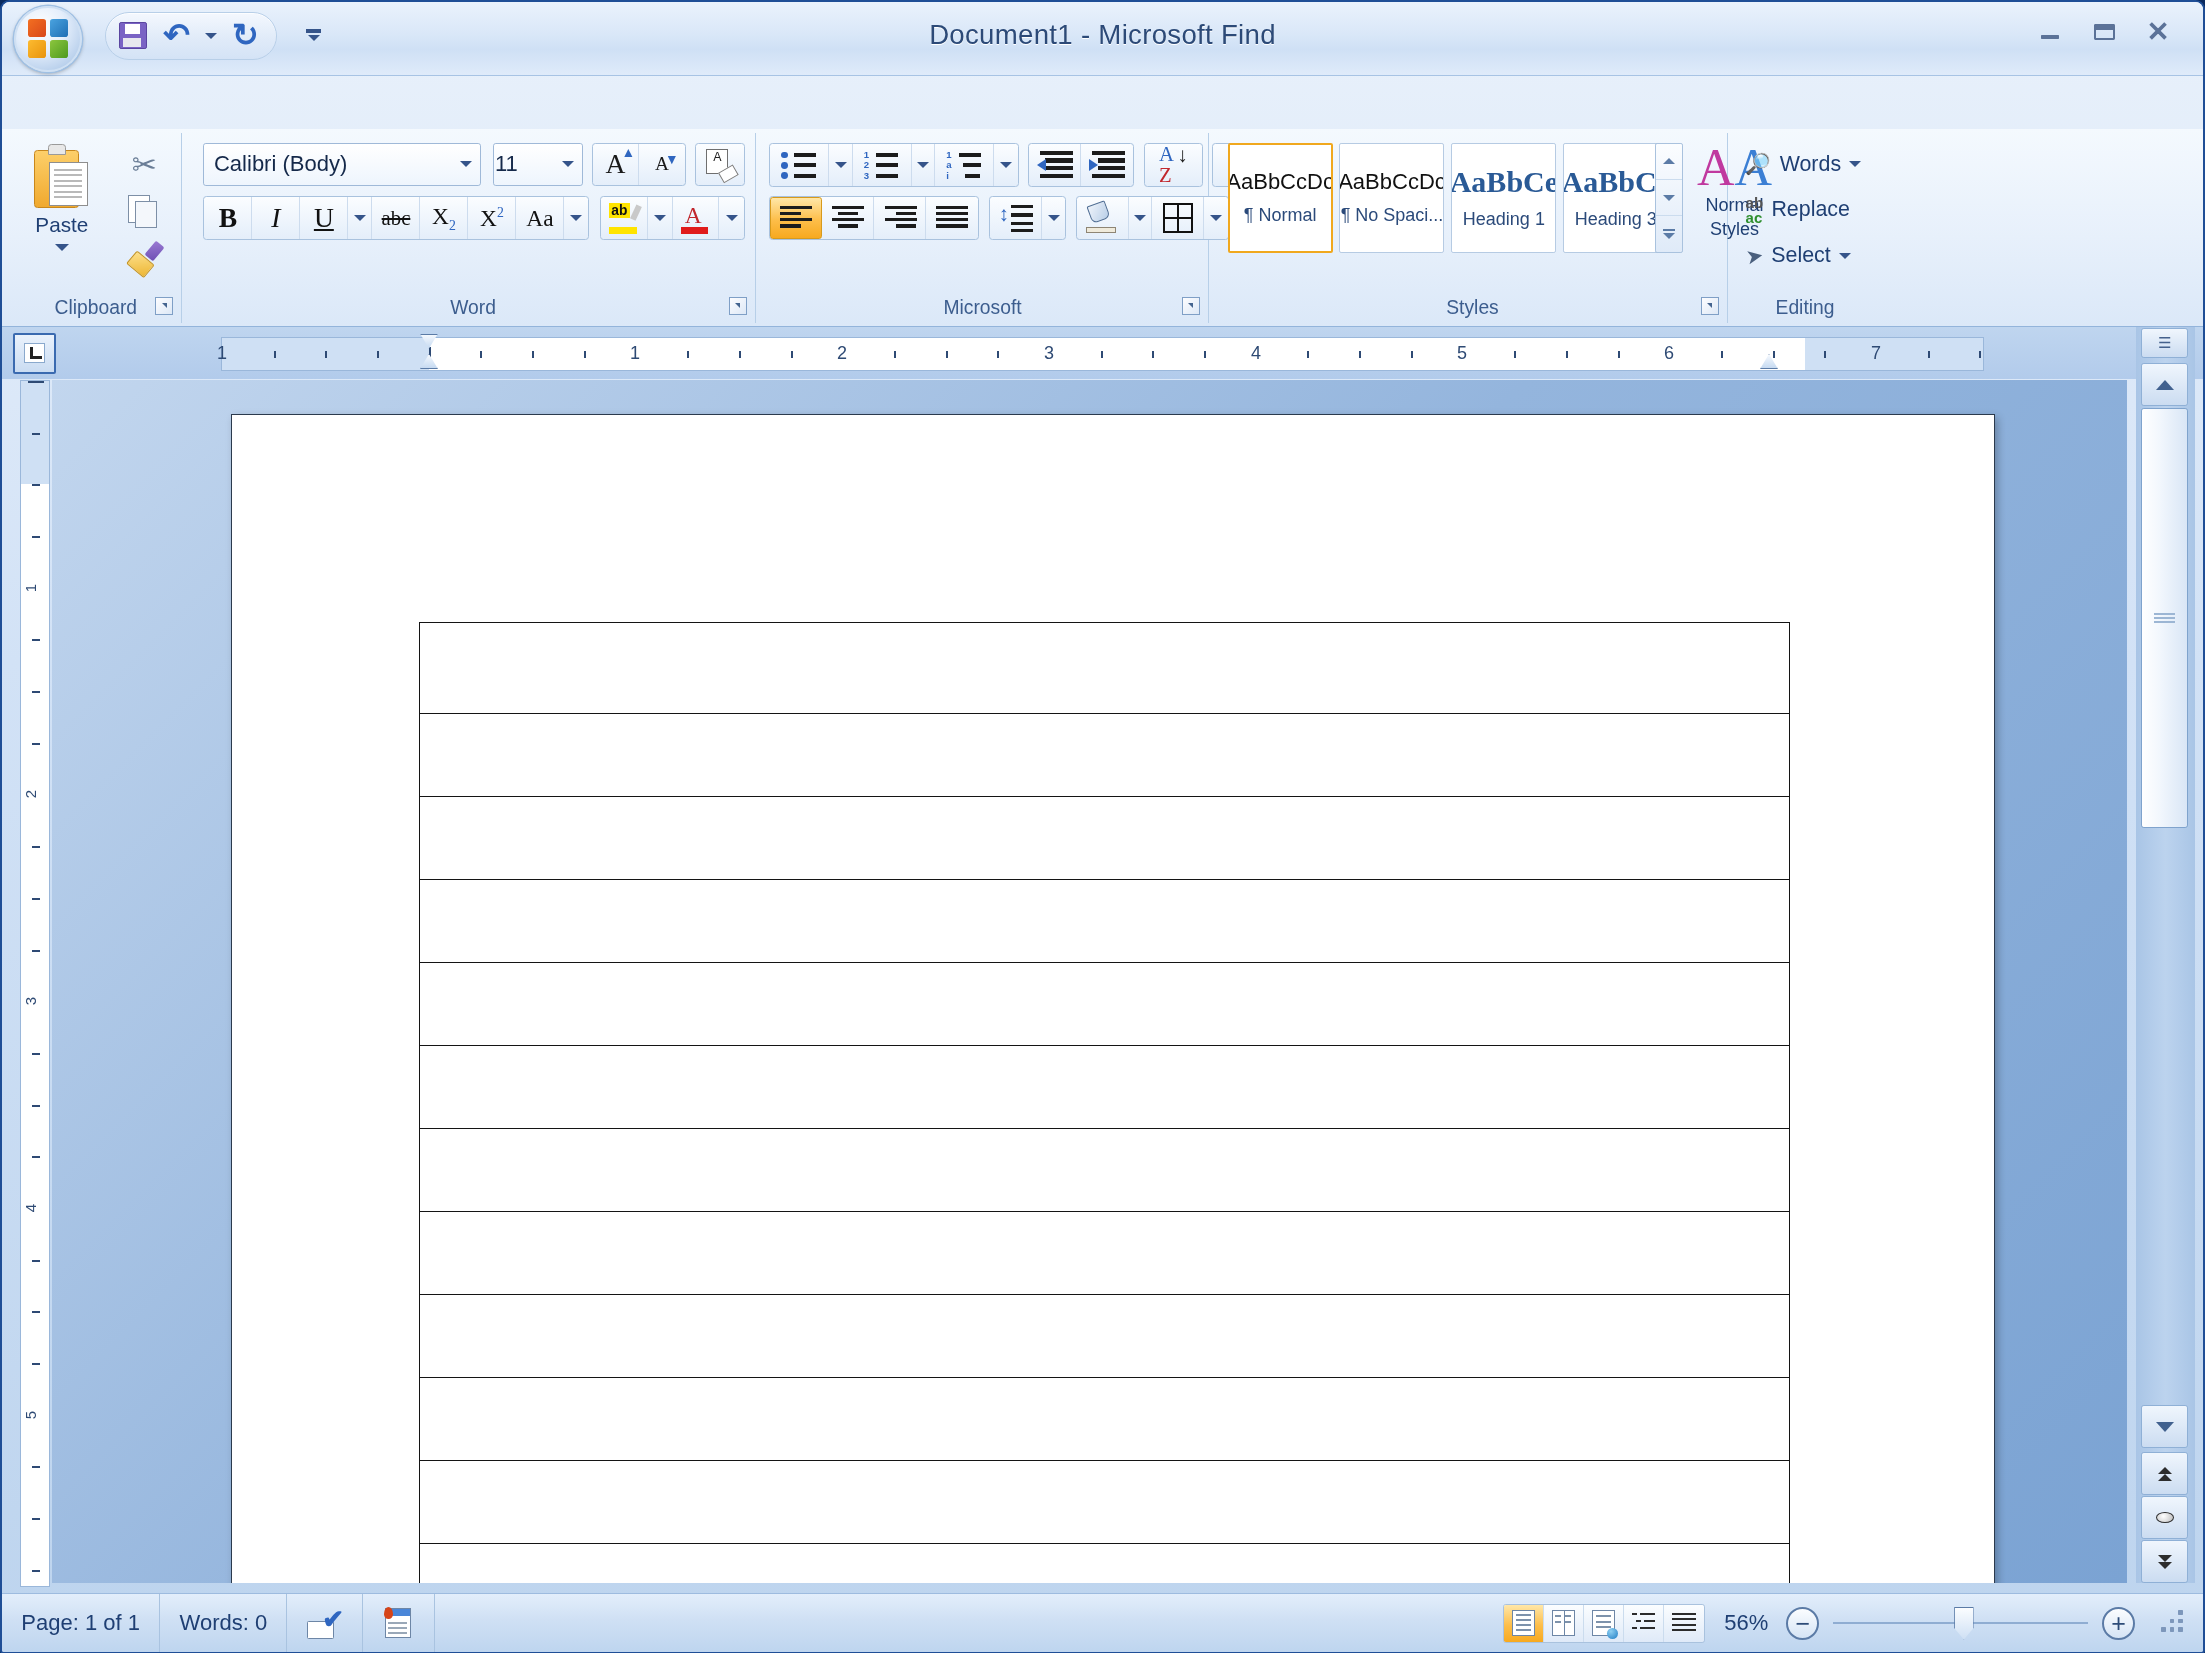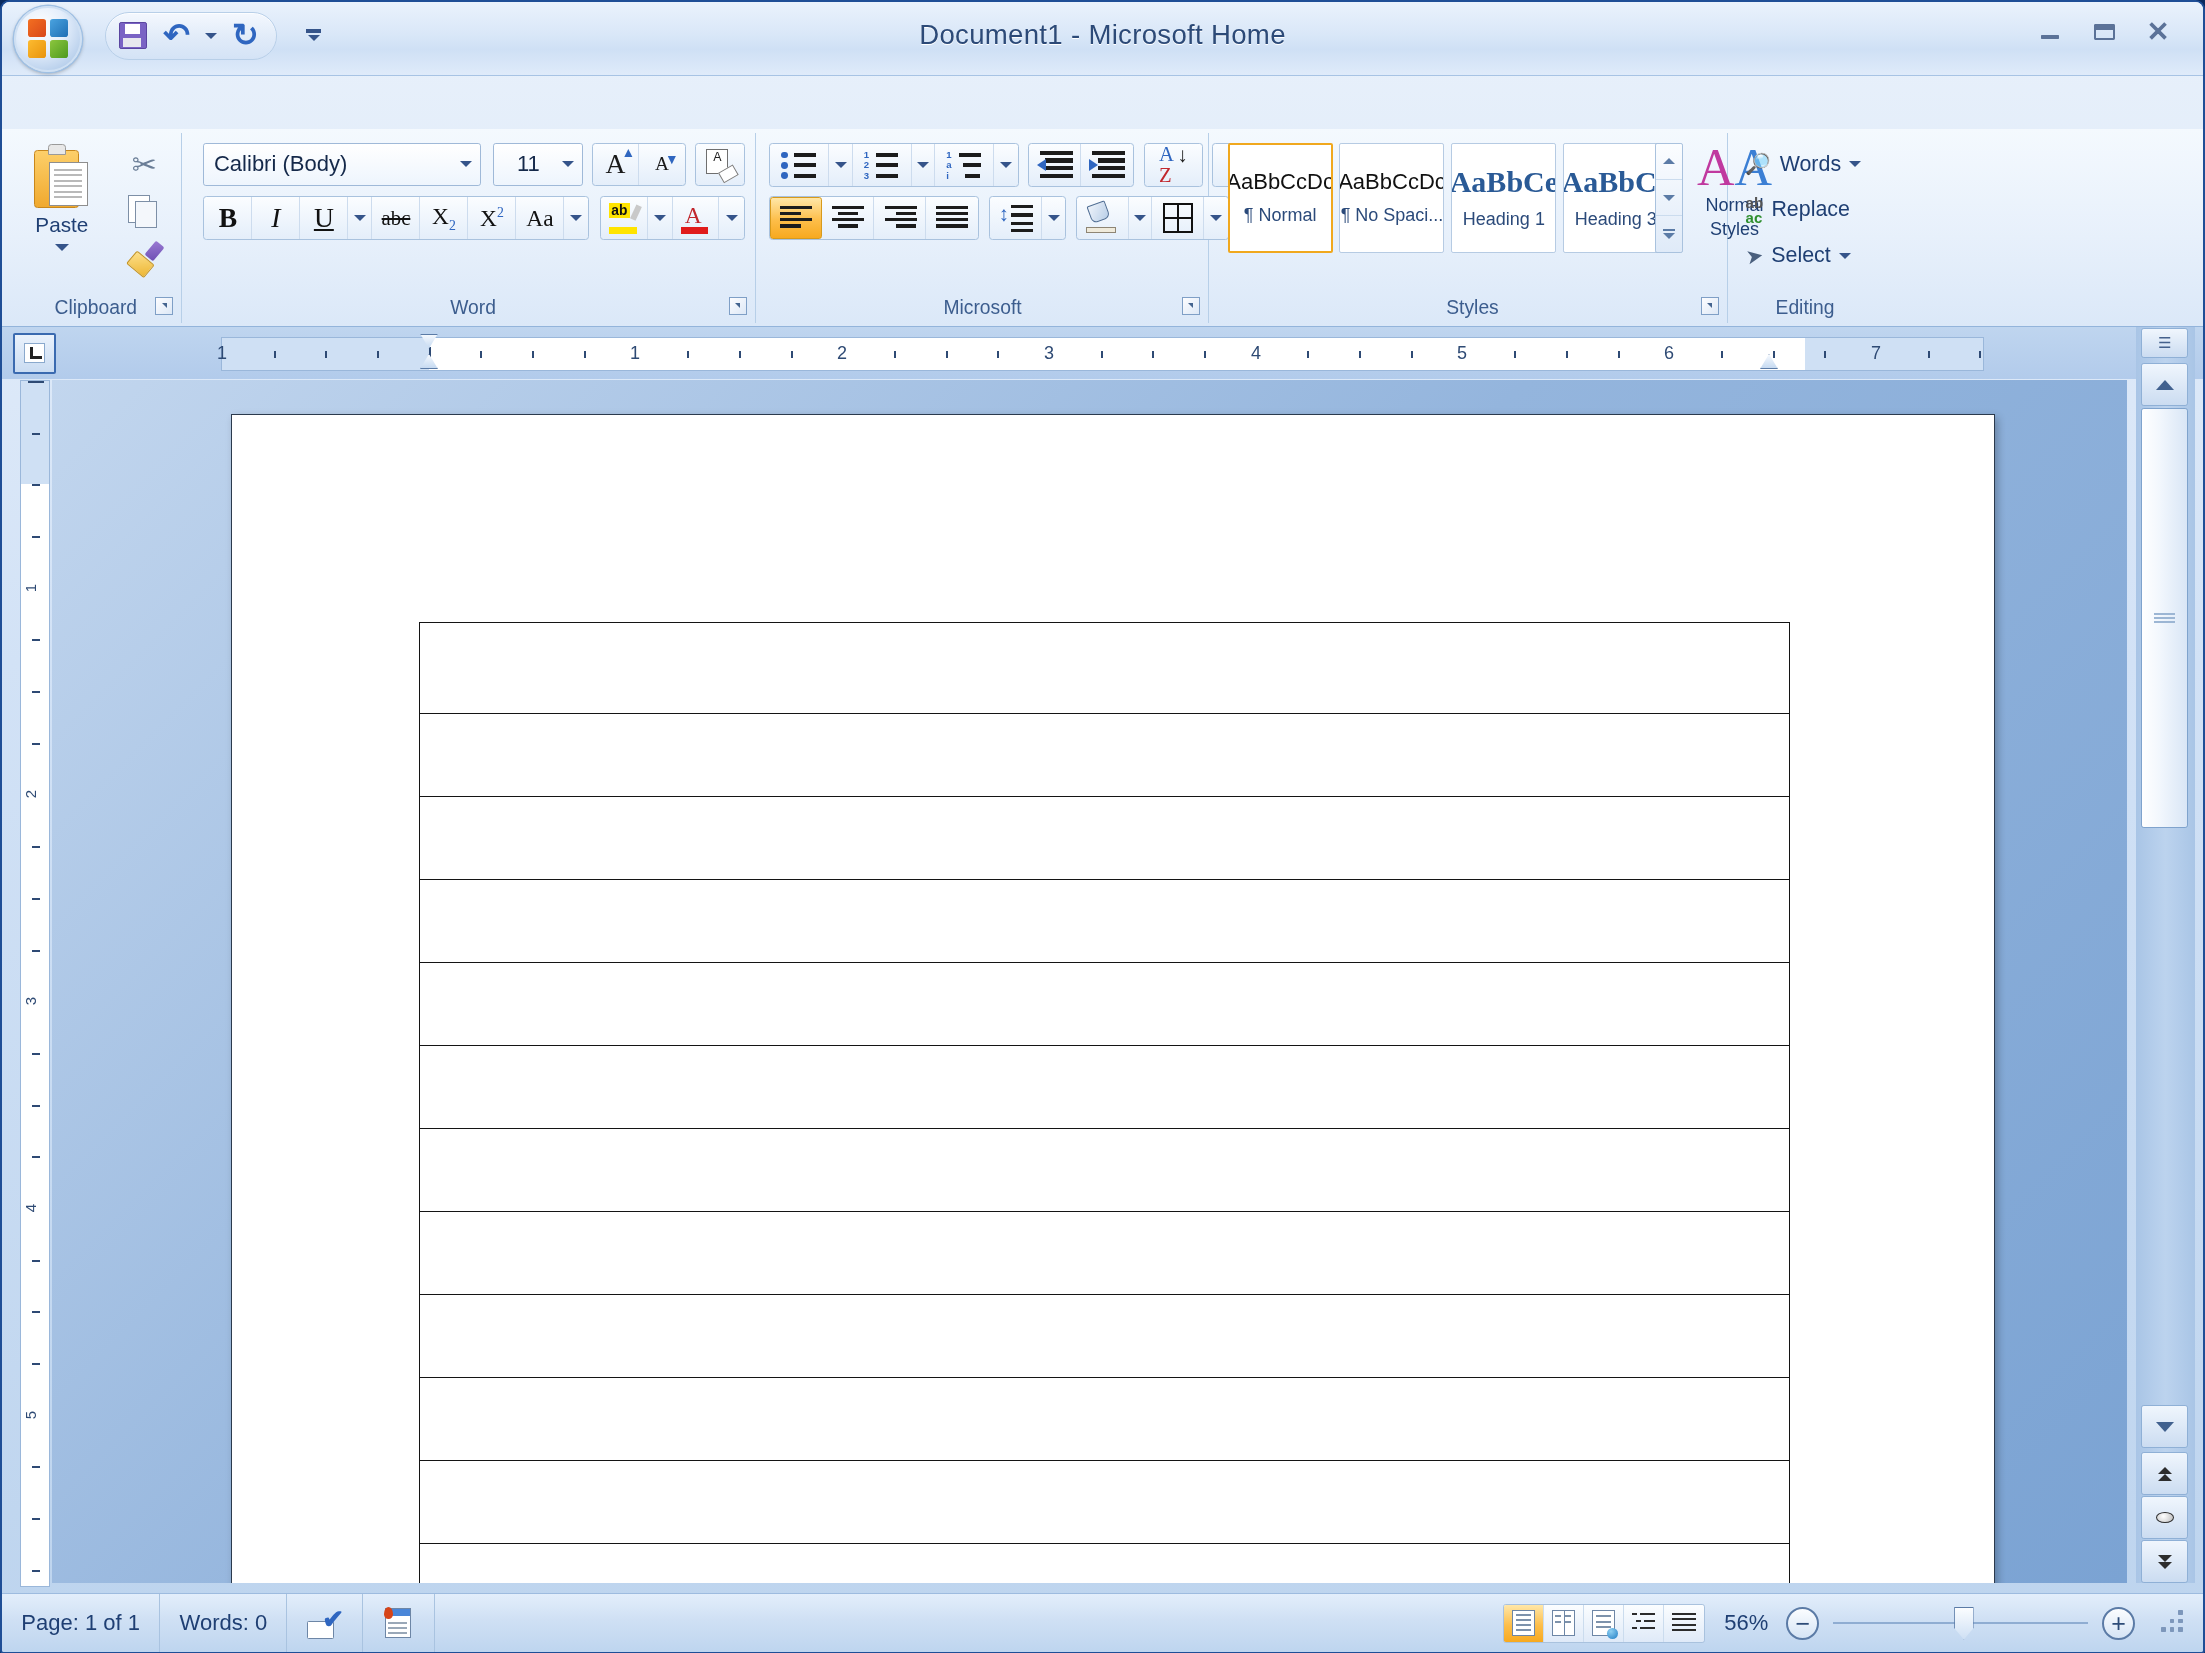--- a/index.html
+++ b/index.html
@@ -167,21 +167,21 @@
   
   #group-font { left: 189px; width: 565px; }
   .field {
     position: absolute;
     background: linear-gradient(180deg,#ffffff,#eef5fd);
     border: 0.7px solid #9fb9d8; border-radius: 2.8px;
     display: flex; align-items: center;
   }
   #font-name-box { left: 12.4px; top: 9.6px; width: 278px; height: 43px; padding-left: 9.6px; }
   #font-name-value { font-size: 22px; color: #15294a; }
-  #font-size-box { left: 302px; top: 9.6px; width: 90px; height: 43px; padding-left: 23px; }
+  #font-size-box { left: 302px; top: 9.6px; width: 90px; height: 43px; padding-left: 1px; }
   #font-size-value { font-size: 22px; color: #15294a; }
   .box-caret { position: absolute; right: 8.3px; top: 50%; margin-top: -3.4px; width: 0; height: 0; border-left: 6.9px solid transparent; border-right: 6.9px solid transparent; border-top: 6.9px solid #35548a; }
 
   .btn-strip {
     position: absolute;
     border: 0.7px solid #a9c2de; border-radius: 3.4px;
     background: linear-gradient(180deg,#fbfdff,#e4eefa);
     display: flex; align-items: center;
   }
   .sbtn { height: 100%; display:flex; align-items:center; justify-content:center; border-right: 0.7px solid #cddcee; }
@@ -482,21 +482,21 @@
       </div>
       <div class="qat-btn">
         <span class="ico-redo">↻</span>
       </div>
     </div>
     <div id="qat-more">
       <span class="more-bar"></span>
       <span class="caret-sm"></span>
     </div>
 
-    <div id="window-title">Document1 - Microsoft Home</div>
+    <div id="window-title">Document1 - Microsoft Find</div>
 
     <div class="win-btn" id="btn-minimize">
       <span class="glyph-min"></span>
     </div>
     <div class="win-btn" id="btn-maximize">
       <span class="glyph-max"></span>
     </div>
     <div class="win-btn" id="btn-close">
       <span class="glyph-close">✕</span>
     </div>

